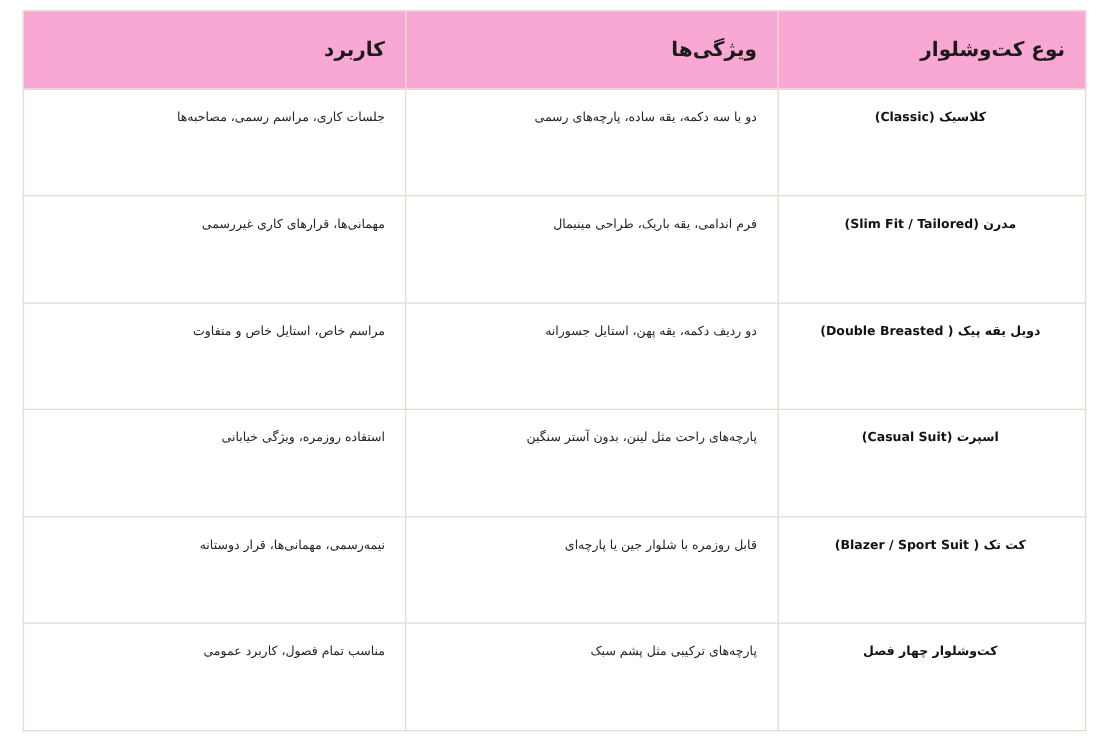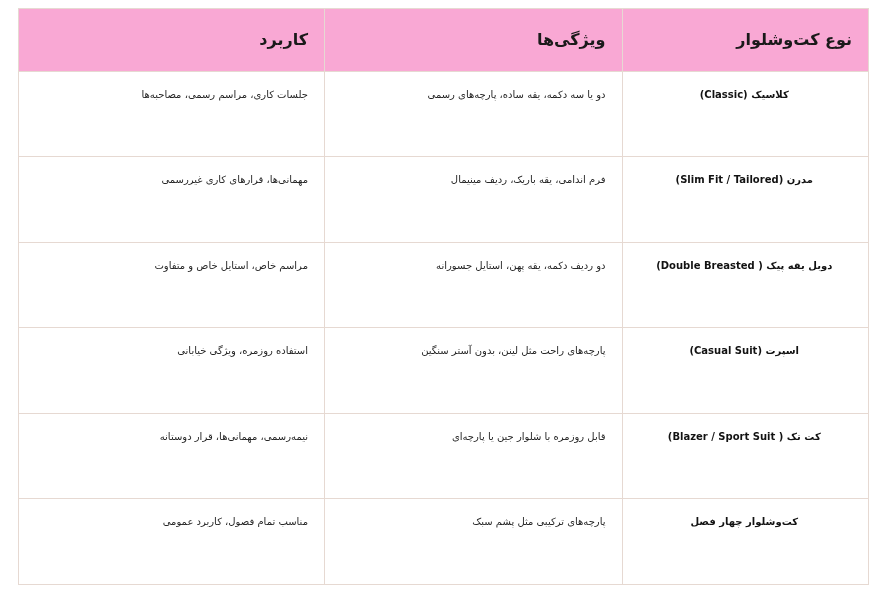--- a/index.html
+++ b/index.html
@@ -77,21 +77,21 @@
       </tr>
     </thead>
     <tbody>
       <tr>
         <td class="col-type">کلاسیک (Classic)</td>
         <td>دو یا سه دکمه، یقه ساده، پارچه‌های رسمی</td>
         <td>جلسات کاری، مراسم رسمی، مصاحبه‌ها</td>
       </tr>
       <tr>
         <td class="col-type">مدرن (Slim Fit / Tailored)</td>
-        <td>فرم اندامی، یقه باریک، ردیف مینیمال</td>
+        <td>فرم اندامی، یقه باریک، طراحی مینیمال</td>
         <td>مهمانی‌ها، قرارهای کاری غیررسمی</td>
       </tr>
       <tr>
         <td class="col-type">دوبل یقه پیک ( Double Breasted)</td>
         <td>دو ردیف دکمه، یقه پهن، استایل جسورانه</td>
         <td>مراسم خاص، استایل خاص و متفاوت</td>
       </tr>
       <tr>
         <td class="col-type">اسپرت (Casual Suit)</td>
         <td>پارچه‌های راحت مثل لینن، بدون آستر سنگین</td>

